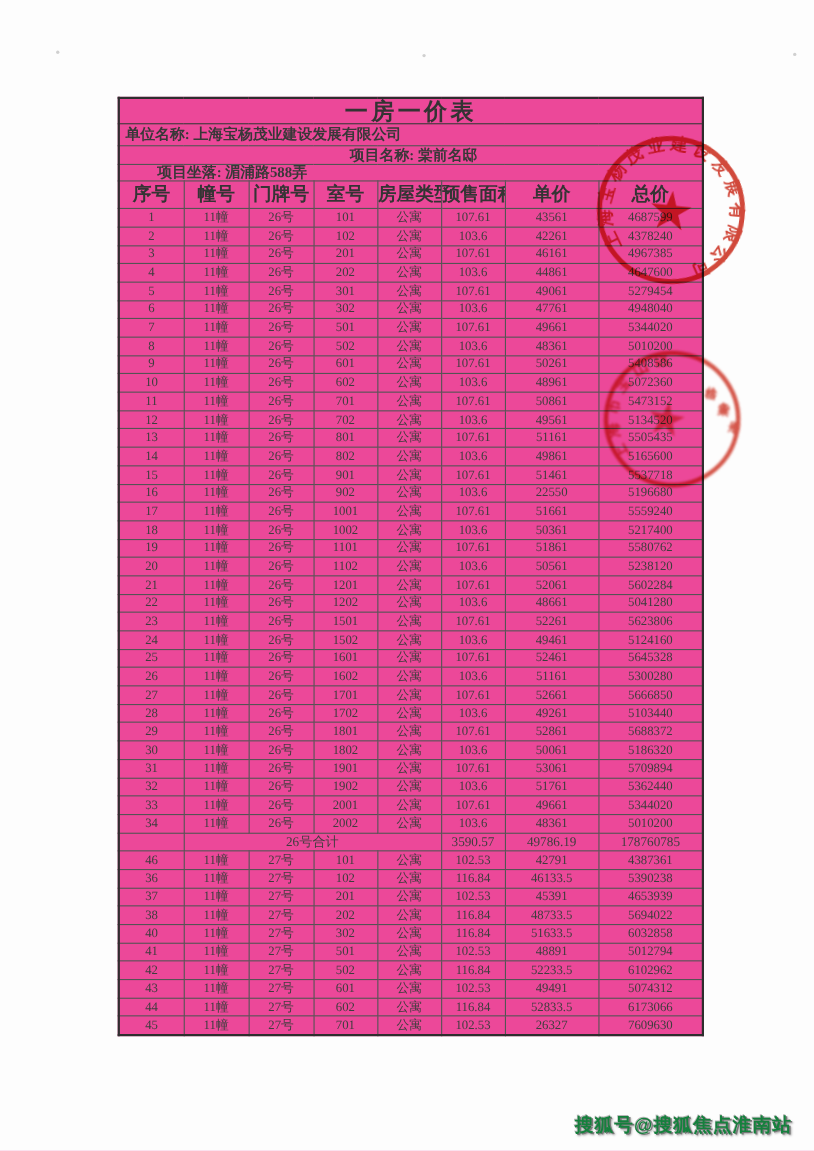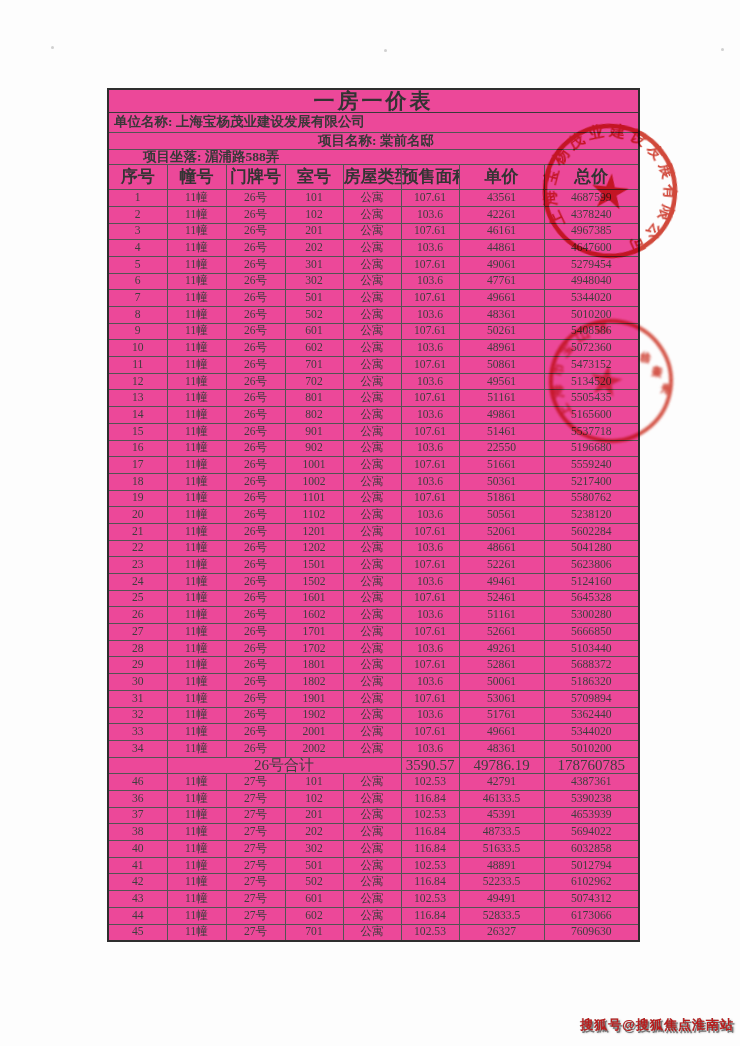--- a/index.html
+++ b/index.html
@@ -29,42 +29,42 @@
     border-bottom:1.5px solid #3a3a3a;
   }
   tr.info-row td{
     text-align:left;padding-left:5px;font-size:13.5px;font-weight:bold;color:#383838;
   }
   tr.info-row-1 td{height:19px;}
   tr.info-row-2 td{height:16px;text-align:center;}
   tr.info-row-3 td{height:14px;padding-left:34px;}
   tr.head-row th{height:24px;font-size:17px;font-weight:bold;color:#343434;}
   tr.data-row td{height:15.7px;font-size:11.6px;}
-  tr.subtotal-row td{height:15.7px;font-size:15px;}
+  tr.subtotal-row td{height:15.7px;font-size:12px;}
 
   
   .stamp{position:absolute;mix-blend-mode:multiply;pointer-events:none;}
   .stamp-1{left:528px;top:109px;width:164px;height:164px;filter:blur(.5px);opacity:.92;transform:rotate(6deg);}
   .stamp-2{left:536px;top:306px;width:150px;height:150px;filter:blur(1.1px);opacity:.85;transform:rotate(10deg);}
   .stamp svg{display:block;}
   .ring{fill:none;stroke:#cf392a;}
   .arctext{fill:#cf392a;font-family:"Liberation Serif",serif;font-weight:bold;}
   .starglyph{fill:#cf392a;font-family:"DejaVu Sans",sans-serif;}
   .v-col{
     position:absolute;writing-mode:vertical-rl;text-orientation:upright;
     color:#cf392a;font-size:11px;font-weight:bold;letter-spacing:1px;
     font-family:"Liberation Serif",serif;
   }
 
   
   .watermark{
-    position:absolute;right:6px;bottom:12px;
+    position:absolute;right:20px;bottom:12px;
     font-family:"Liberation Sans","DejaVu Sans",sans-serif;
-    font-size:13px;font-weight:bold;letter-spacing:1px;
-    color:#b91c1c;
+    font-size:17px;font-weight:bold;letter-spacing:1px;
+    color:#15803d;
     text-shadow:1.5px 1.5px 0 #777,-0.5px -0.5px 0 #b8b8b8,2px 2px 2px #999;
   }
 </style>
 </head>
 <body>
 
 <div class="speck" style="left:51px;top:46px;"></div>
 <div class="speck" style="left:384px;top:49px;"></div>
 <div class="speck" style="left:721px;top:48px;"></div>
 

